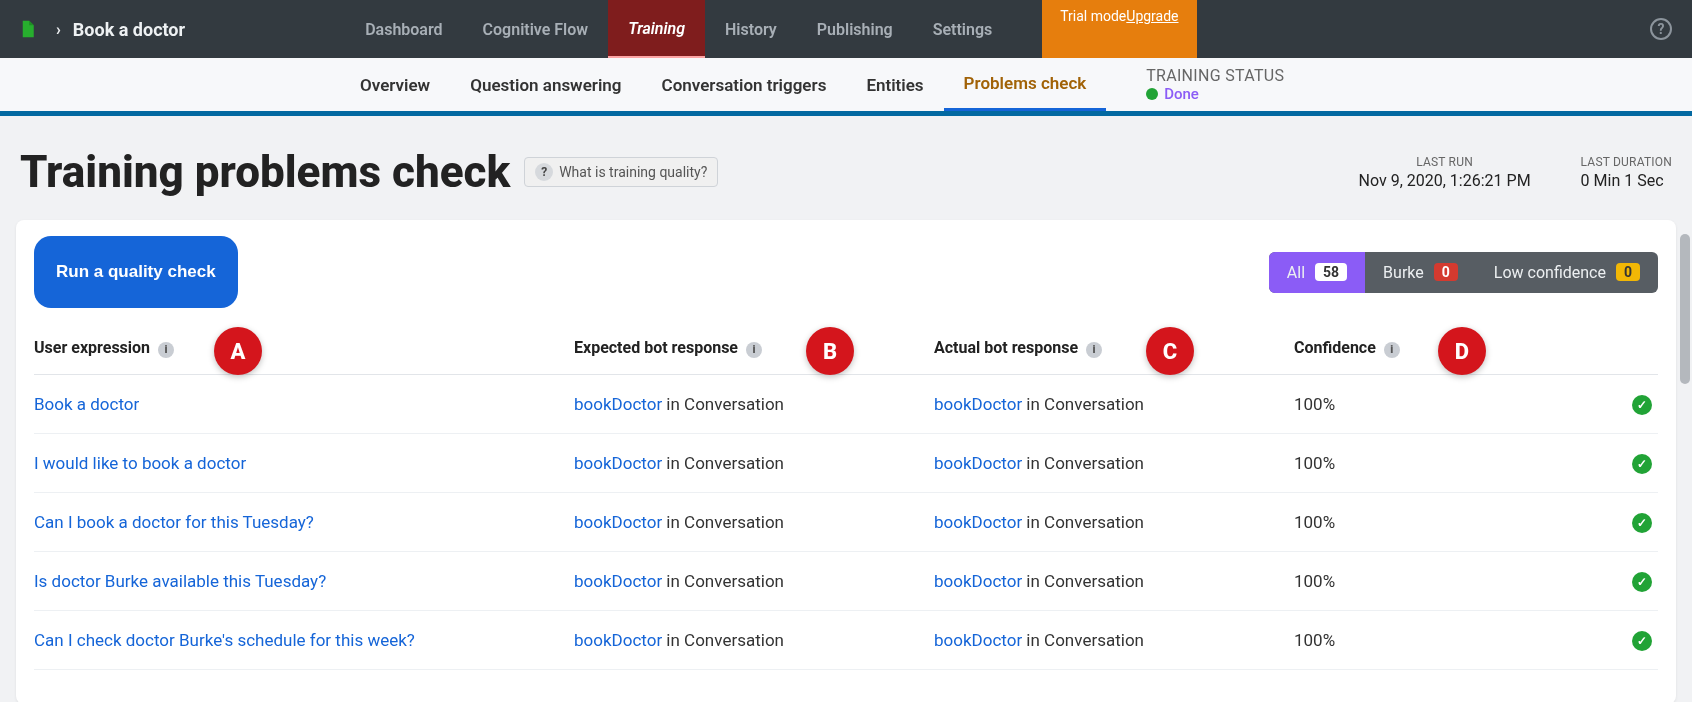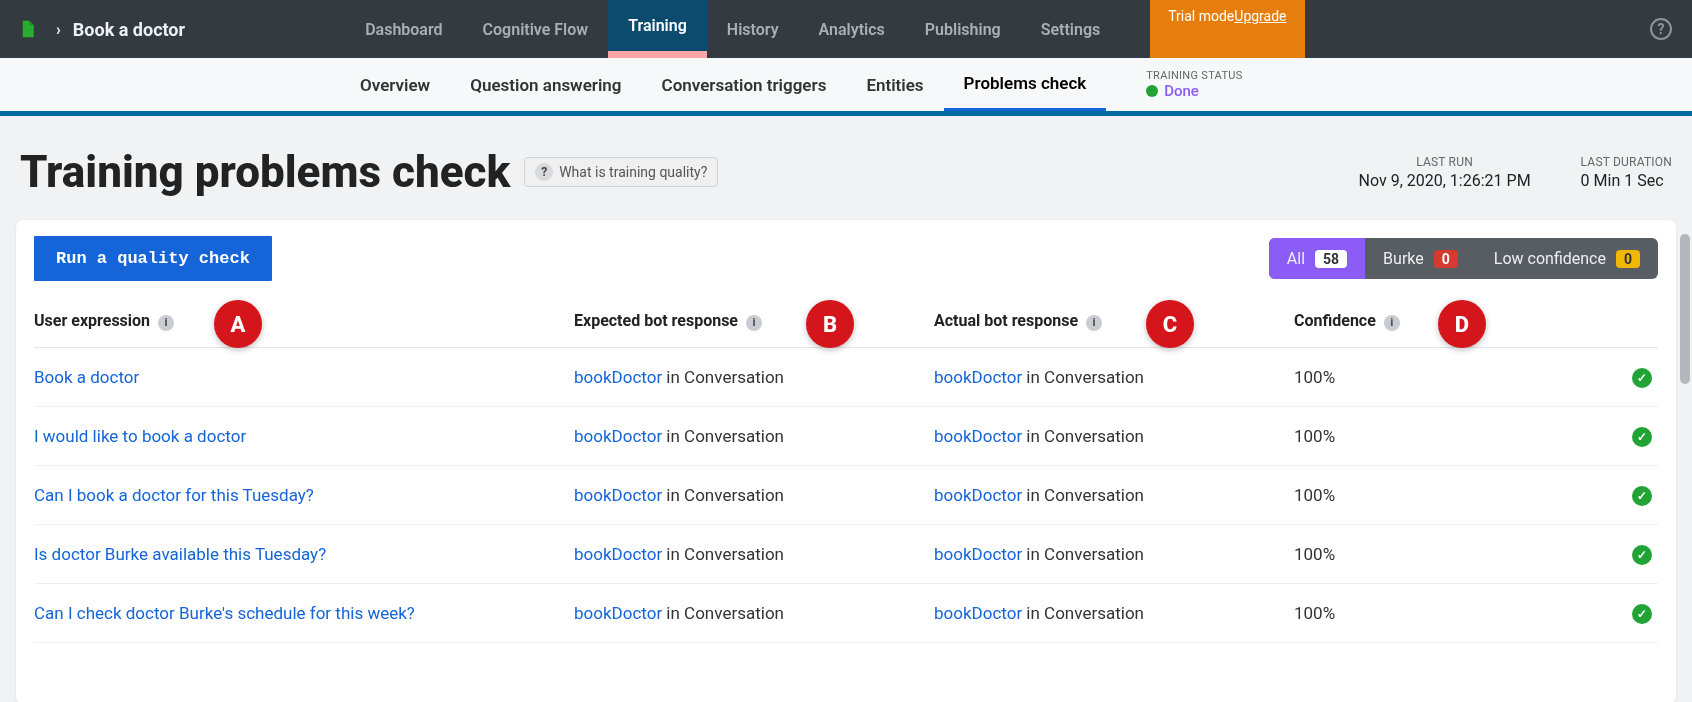--- a/index.html
+++ b/index.html
@@ -46,23 +46,24 @@
     padding: 0 20px;
     height: 100%;
     display: flex;
     align-items: center;
     font-size: 16px;
     font-weight: 600;
     color: #a8afb6;
     cursor: pointer;
   }
   .topbar-tab.active {
-    background: #0c4a6e;
+    background: #7f1d1d;
     color: #fff;
-    border-bottom: 7px solid #fca5a5;
+    border-bottom: 2px solid #fca5a5;
+    font-style: italic;
   }
   .trial-box {
     background: #e67e0d;
     color: #fff;
     height: 100%;
     padding: 8px 18px;
     display: flex;
     flex-direction: row;
     justify-content: center;
     font-size: 14px;
@@ -100,31 +101,31 @@
     padding: 0 20px;
     height: 100%;
     display: flex;
     align-items: center;
     font-size: 17px;
     font-weight: 600;
     color: #333;
     cursor: pointer;
   }
   .subnav-item.active {
-    color: #000000;
+    color: #a16207;
     border-bottom: 3px solid #1565d8;
   }
   .training-status {
     margin-left: 40px;
     display: flex;
     flex-direction: column;
     font-size: 12px;
     color: #555;
   }
-  .training-status .label { font-size: 11px; text-transform: uppercase; color: #666; letter-spacing: 0.3px;}
+  .training-status .label { font-size: 16px; text-transform: uppercase; color: #666; letter-spacing: 0.3px;}
   .training-status .value { font-size: 15px; font-weight: 500; color: #8b5cf6; display:flex; align-items:center; gap:6px;}
   .dot-green { width:12px; height:12px; background:#21a336; border-radius:50%; display:inline-block;}
   
   .page-head {
     padding: 30px 20px 22px 20px;
     display: flex;
     align-items: center;
     gap: 14px;
   }
   .page-title {
@@ -171,26 +172,25 @@
   }
   .card-head {
     display: flex;
     align-items: center;
     padding: 0 18px 16px 18px;
   }
   .run-btn {
     background: #1565d8;
     color: #fff;
     border: none;
-    border-radius: 1px;
-    padding: 13px 22px;
+    border-radius: 17px;
+    padding: 26px 22px;
     font-size: 17px;
     font-weight: 600;
     cursor: pointer;
-    font-family: Liberation Mono, monospace;
   }
   .filter-tabs {
     margin-left: auto;
     display: flex;
     background: #575d63;
     border-radius: 6px;
     overflow: hidden;
   }
   .filter-tab {
     padding: 11px 18px;
@@ -274,21 +274,20 @@
       </svg>
   </div>
   <div class="chevron">›</div>
   <div class="app-title">Book a doctor</div>
   <div class="topbar-spacer"></div>
   <div class="topbar-tabs">
     <div class="topbar-tab">Dashboard</div>
     <div class="topbar-tab">Cognitive Flow</div>
     <div class="topbar-tab active">Training</div>
     <div class="topbar-tab">History</div>
-    <div class="topbar-tab">Analytics</div>
     <div class="topbar-tab">Publishing</div>
     <div class="topbar-tab">Settings</div>
   </div>
   <div class="trial-box">
     <span>Trial mode</span>
     <span class="upgrade">Upgrade</span>
   </div>
   <div class="help-icon">?</div>
 </div>
 

